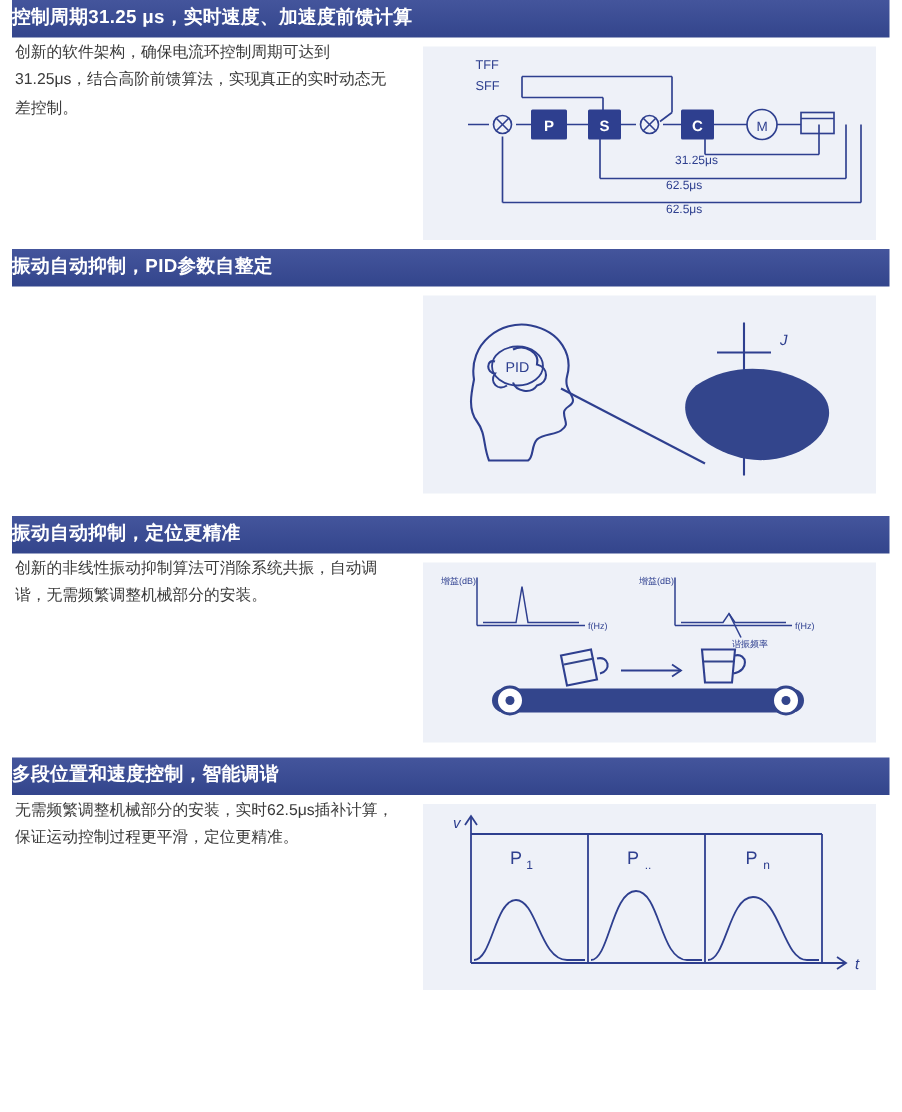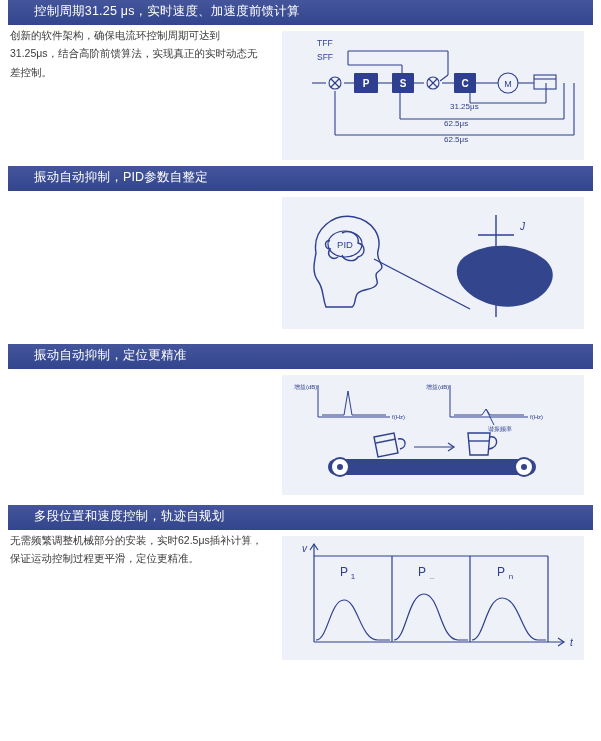--- a/index.html
+++ b/index.html
@@ -24,22 +24,22 @@
   }
   .section {
     position: relative;
     margin-bottom: 6px;
   }
   .sec-header {
     background: #3b4f96;
     background: linear-gradient(to bottom, #44559c 0%, #33458c 100%);
     color: #ffffff;
     font-size: 12.5px;
-    font-weight: normal;
-    padding: 5px 10px 6px 26px;
+    font-weight: bold;
+    padding: 5px 10px 6px 0;
     letter-spacing: 0.2px;
     line-height: 1.1;
   }
   .sec-body {
     position: relative;
     min-height: 120px;
   }
   .sec-desc {
     width: 258px;
     font-size: 10.5px;
@@ -189,20 +189,21 @@
             <text x="238" y="33" font-size="10" font-style="italic">J</text>
           </g>
         </svg>
       </div>
     </div>
   </div>
 
   <div class="section sec3">
     <div class="sec-header">振动自动抑制，定位更精准</div>
     <div class="sec-body">
+      <div class="sec-desc">创新的非线性振动抑制算法可消除系统共振，自动调谐，无需频繁调整机械部分的安装。</div>
       <div class="fig" id="fig3">
         <svg width="302" height="120" viewBox="0 0 302 120">
 
           <g stroke="#2e3f8f" stroke-width="1" fill="none">
             <line x1="36" y1="10" x2="36" y2="42"></line>
             <line x1="36" y1="42" x2="108" y2="42"></line>
             <path d="M40 40 L62 40 L66 16 L70 40 L104 40"></path>
 
             <line x1="168" y1="10" x2="168" y2="42"></line>
             <line x1="168" y1="42" x2="246" y2="42"></line>
@@ -240,21 +241,21 @@
             <path d="M186 58 L208 58 L206 80 L188 80 Z" fill="#eef1f8"></path>
             <path d="M187 66 L207 66" stroke="#33458c"></path>
             <path d="M208 62 C216 60, 218 72, 207 74"></path>
           </g>
         </svg>
       </div>
     </div>
   </div>
 
   <div class="section sec4">
-    <div class="sec-header">多段位置和速度控制，轨迹自规划</div>
+    <div class="sec-header">多段位置和速度控制，智能调谐</div>
     <div class="sec-body">
       <div class="sec-desc">无需频繁调整机械部分的安装，实时62.5μs插补计算，保证运动控制过程更平滑，定位更精准。</div>
       <div class="fig" id="fig4">
         <svg width="302" height="124" viewBox="0 0 302 124">
           <g stroke="#2e3f8f" stroke-width="1.2" fill="none">
 
             <line x1="32" y1="8" x2="32" y2="106"></line>
             <line x1="32" y1="106" x2="282" y2="106"></line>
             <polyline points="28,14 32,8 36,14"></polyline>
             <polyline points="276,102 282,106 276,110"></polyline>

